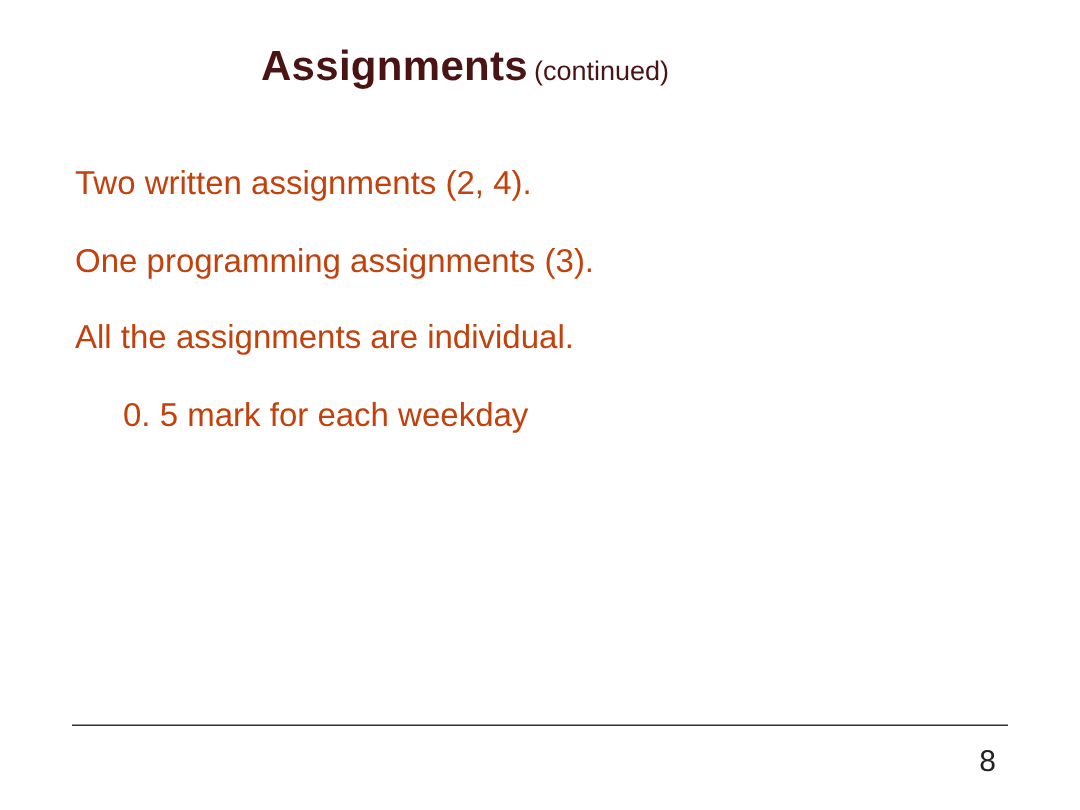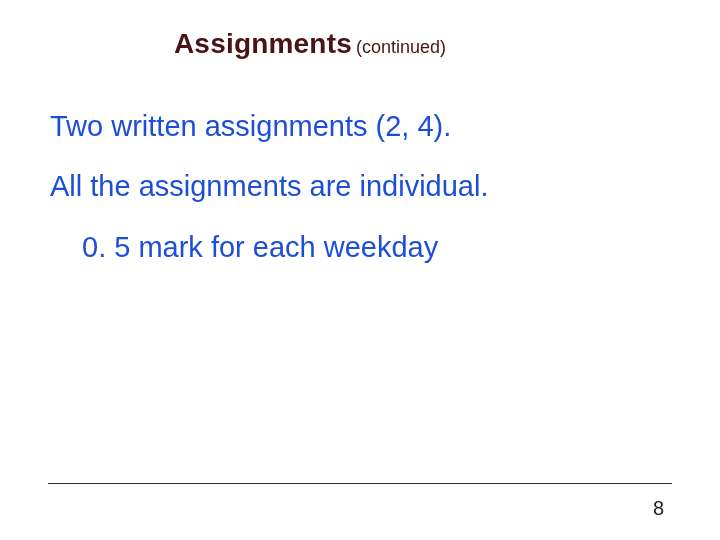--- a/index.html
+++ b/index.html
@@ -34,23 +34,23 @@
   .title-sub {
     font-size: 18px;
     font-weight: normal;
     margin-left: 4px;
   }
   .body {
     position: absolute;
     top: 108px;
     left: 50px;
     width: 620px;
-    font-size: 29px;
+    font-size: 22px;
     line-height: 1.25;
-    color: #1d4ed8;
+    color: #c2410c;
   }
   .para {
     margin-bottom: 24px;
   }
   .indent {
     padding-left: 32px;
     margin-top: 10px;
   }
   .footer-rule {
     position: absolute;
@@ -71,20 +71,21 @@
 <body>
 
 <div class="slide">
 
   <div class="title-line">
     <span class="title-main">Assignments</span><span class="title-sub">(continued)</span>
   </div>
 
   <div class="body">
     <div class="para">Two written assignments (2, 4).</div>
+    <div class="para">One programming assignments (3).</div>
     <div class="para">All the assignments are individual.</div>
     <div class="para">
       <div class="indent">0. 5 mark for each weekday</div>
     </div>
   </div>
 
   <div class="footer-rule"></div>
   <div class="page-num">8</div>
 </div>
 

